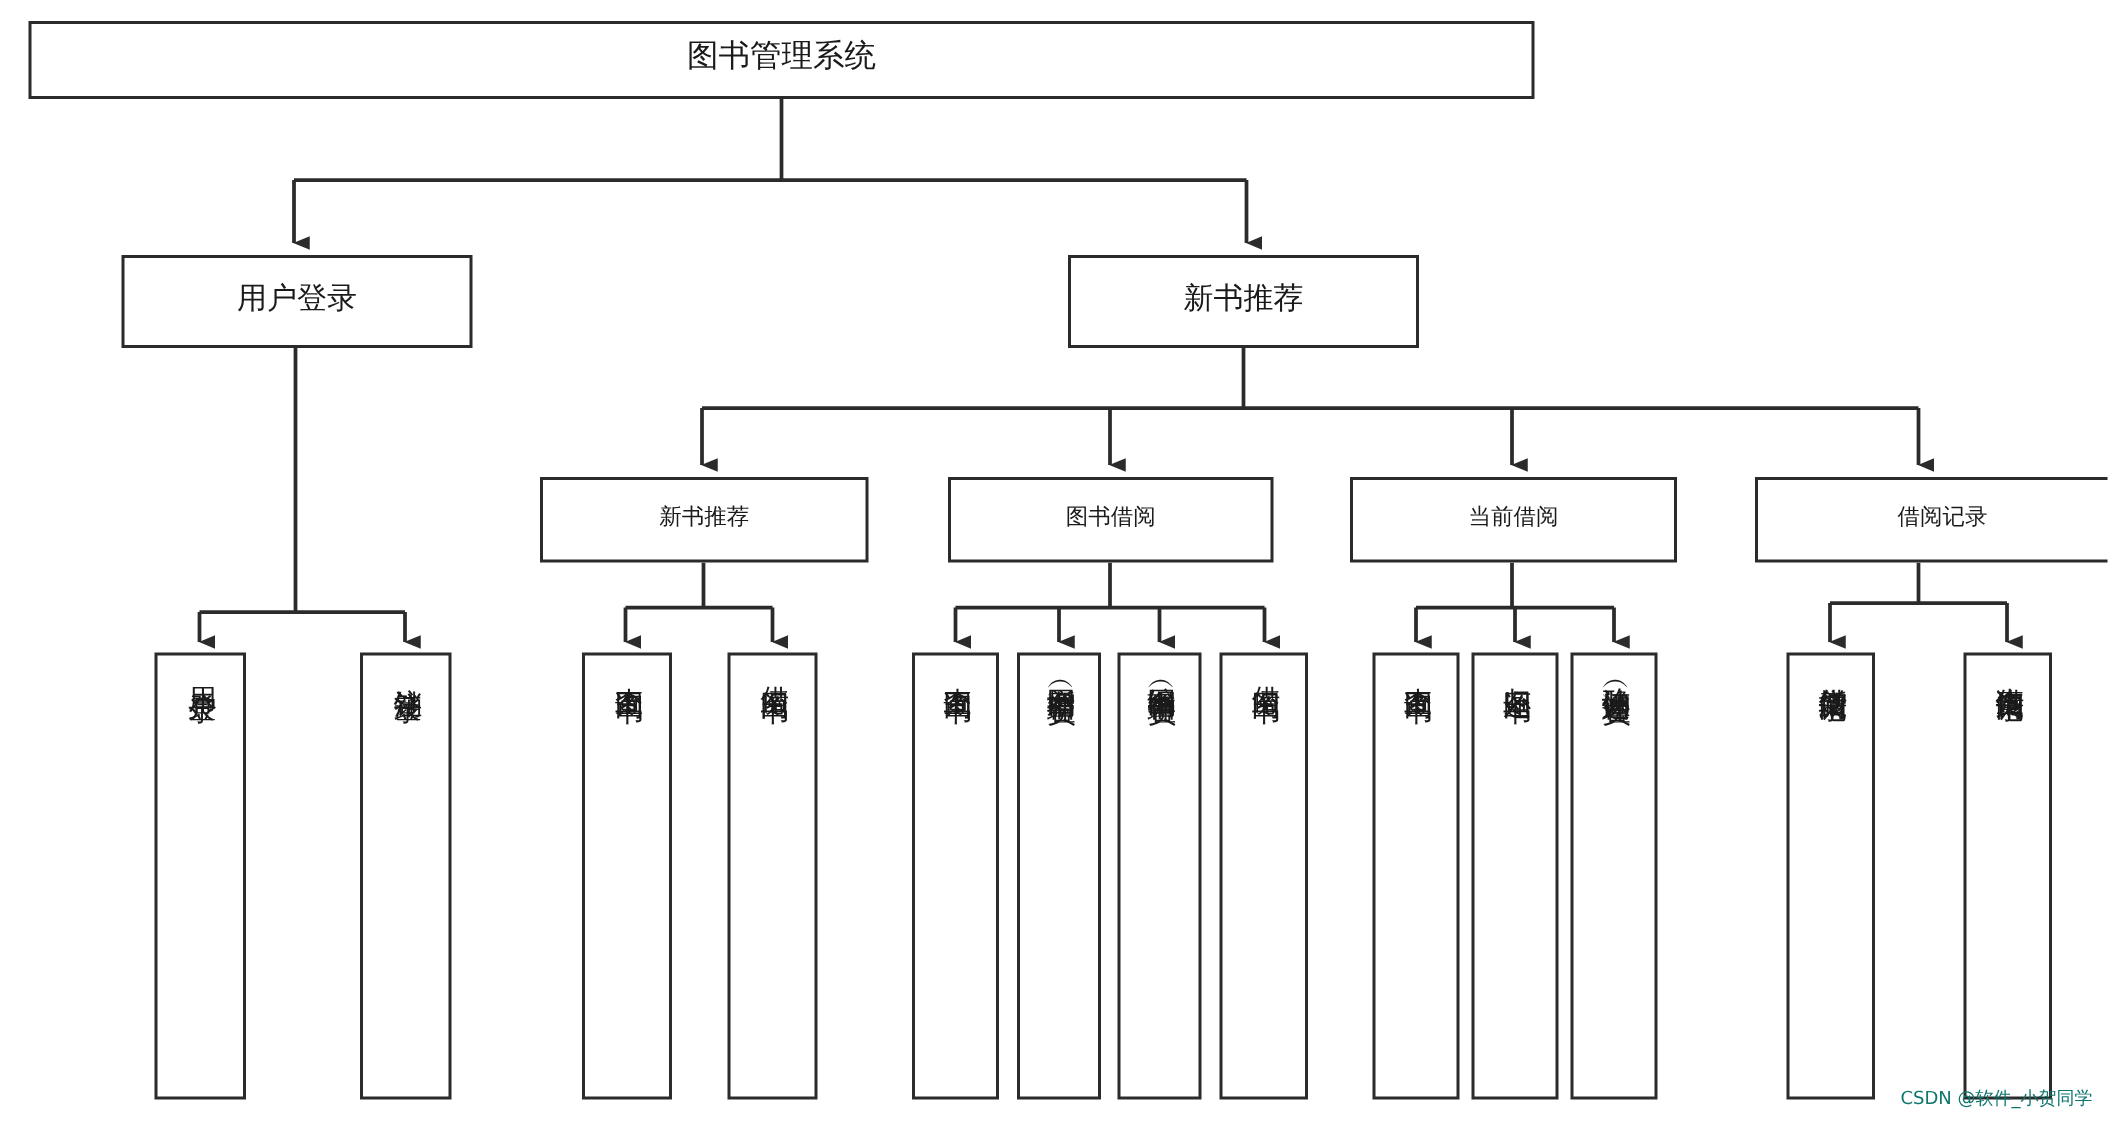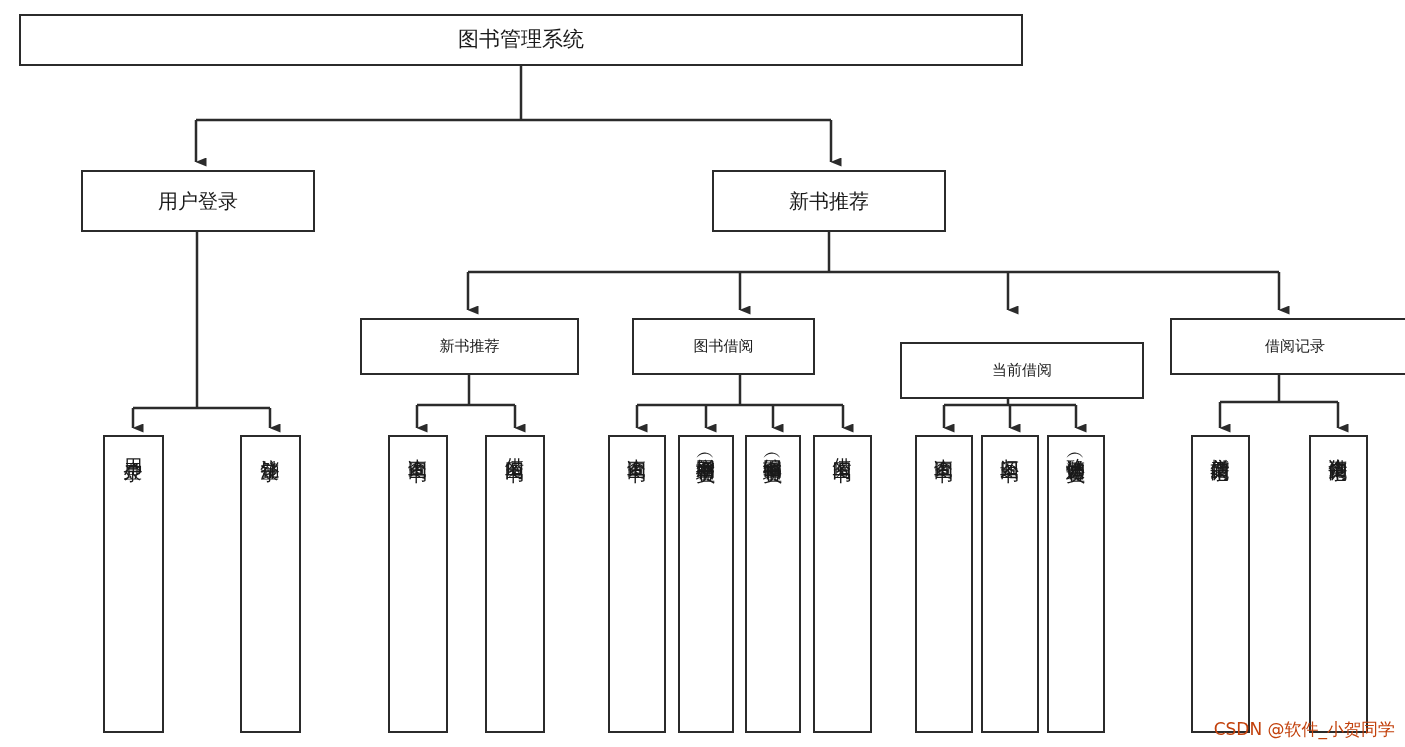--- a/index.html
+++ b/index.html
@@ -33,21 +33,21 @@
     box-sizing: border-box;
     background: #ffffff;
     border: 2px solid #2b2b2b;
     display: flex;
     align-items: center;
     justify-content: center;
     overflow: hidden;
   }
   .node-label {
     color: #1a1a1a;
-    font-family: Liberation Serif, serif;
+    font-family: Liberation Mono, monospace;
     font-weight: 400;
     white-space: nowrap;
     line-height: 1.22;
   }
   .node-root .node-label {
     font-size: 21px;
   }
   .node-l2 .node-label {
     font-size: 20px;
   }
@@ -69,22 +69,22 @@
     line-height: 1;
   }
   .node-leaf.leaf-tall .node-label {
     font-size: 19px;
     letter-spacing: 1px;
   }
   .watermark {
     position: absolute;
     right: 10px;
     bottom: 6px;
-    font-size: 17px;
-    color: #c2410c;
+    font-size: 12px;
+    color: #0f766e;
     font-family: "DejaVu Sans", "Liberation Sans", sans-serif;
     white-space: nowrap;
     pointer-events: none;
   }
 </style>
 </head>
 <body>
 
 <div id="diagram-root">
 
@@ -161,24 +161,24 @@
   <div class="node-box node-l2" style="left:81px; top:170px; width:234px; height:62px;">
     <span class="node-label">用户登录</span>
   </div>
   <div class="node-box node-l2" style="left:712px; top:170px; width:234px; height:62px;">
     <span class="node-label">新书推荐</span>
   </div>
 
   <div class="node-box node-l3" style="left:360px; top:318px; width:219px; height:57px;">
     <span class="node-label">新书推荐</span>
   </div>
-  <div class="node-box node-l3" style="left:632px; top:318px; width:183px; height:57px;">
+  <div class="node-box node-l3" style="left:632px; top:318px; width:217px; height:57px;">
     <span class="node-label">图书借阅</span>
   </div>
-  <div class="node-box node-l3" style="left:900px; top:318px; width:244px; height:57px;margin-top:24px;">
+  <div class="node-box node-l3" style="left:900px; top:318px; width:218px; height:57px;">
     <span class="node-label">当前借阅</span>
   </div>
   <div class="node-box node-l3" style="left:1170px; top:318px; width:250px; height:57px;">
     <span class="node-label">借阅记录</span>
   </div>
 
   <div class="node-box node-leaf" style="left:103px; top:435px; width:61px; height:298px;">
     <span class="node-label">用户登录</span>
   </div>
   <div class="node-box node-leaf" style="left:240px; top:435px; width:61px; height:298px;">

